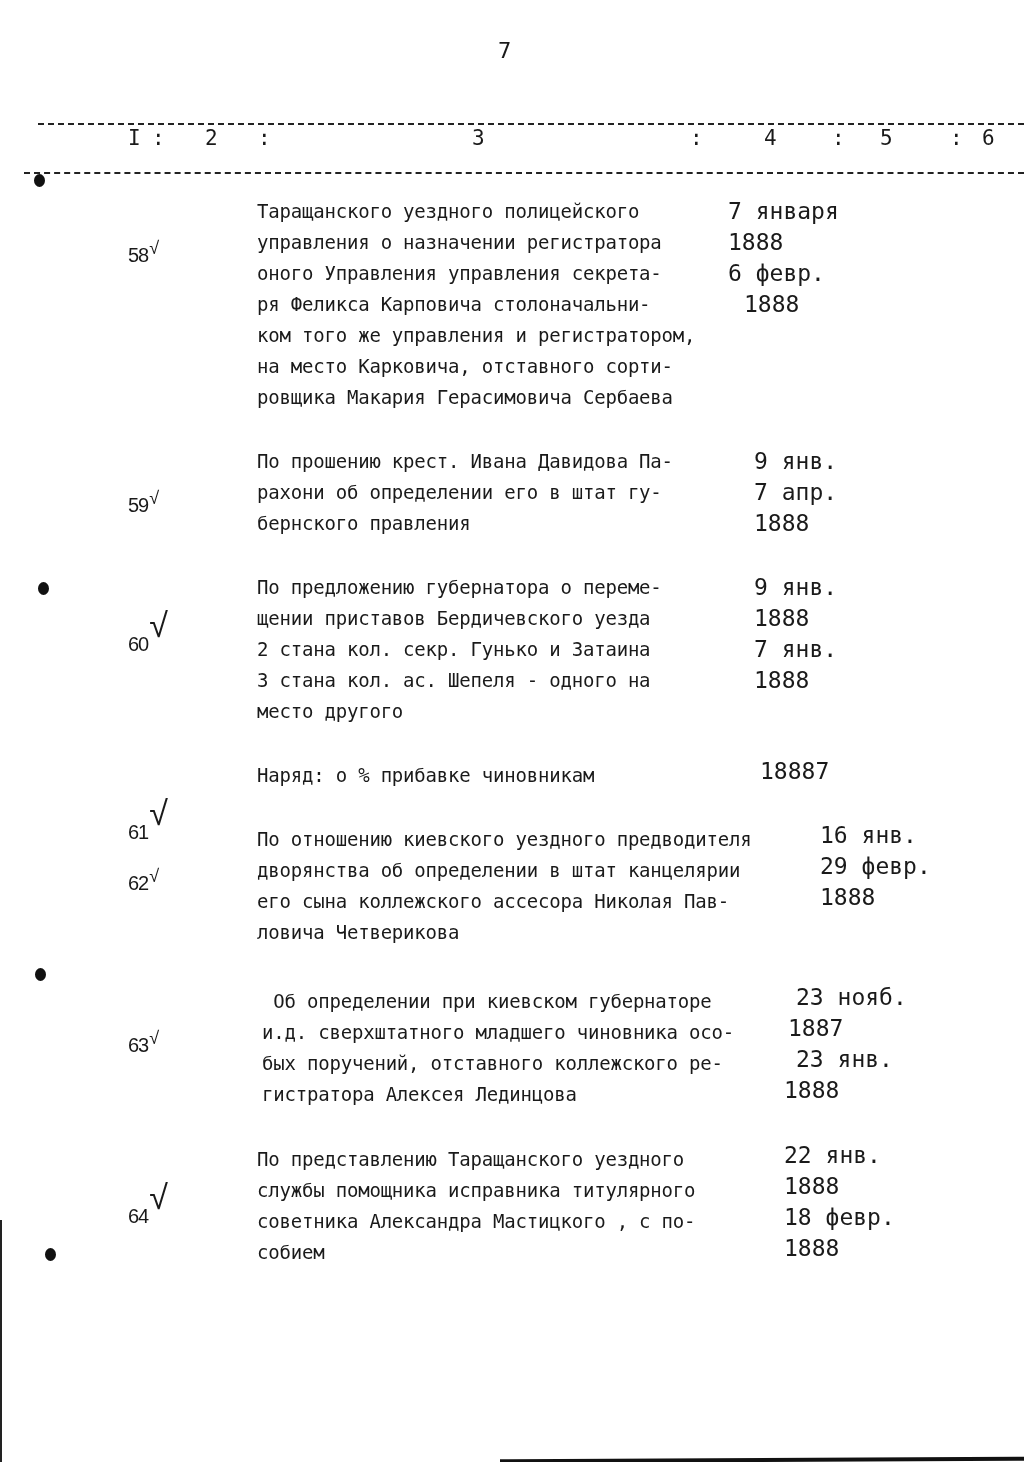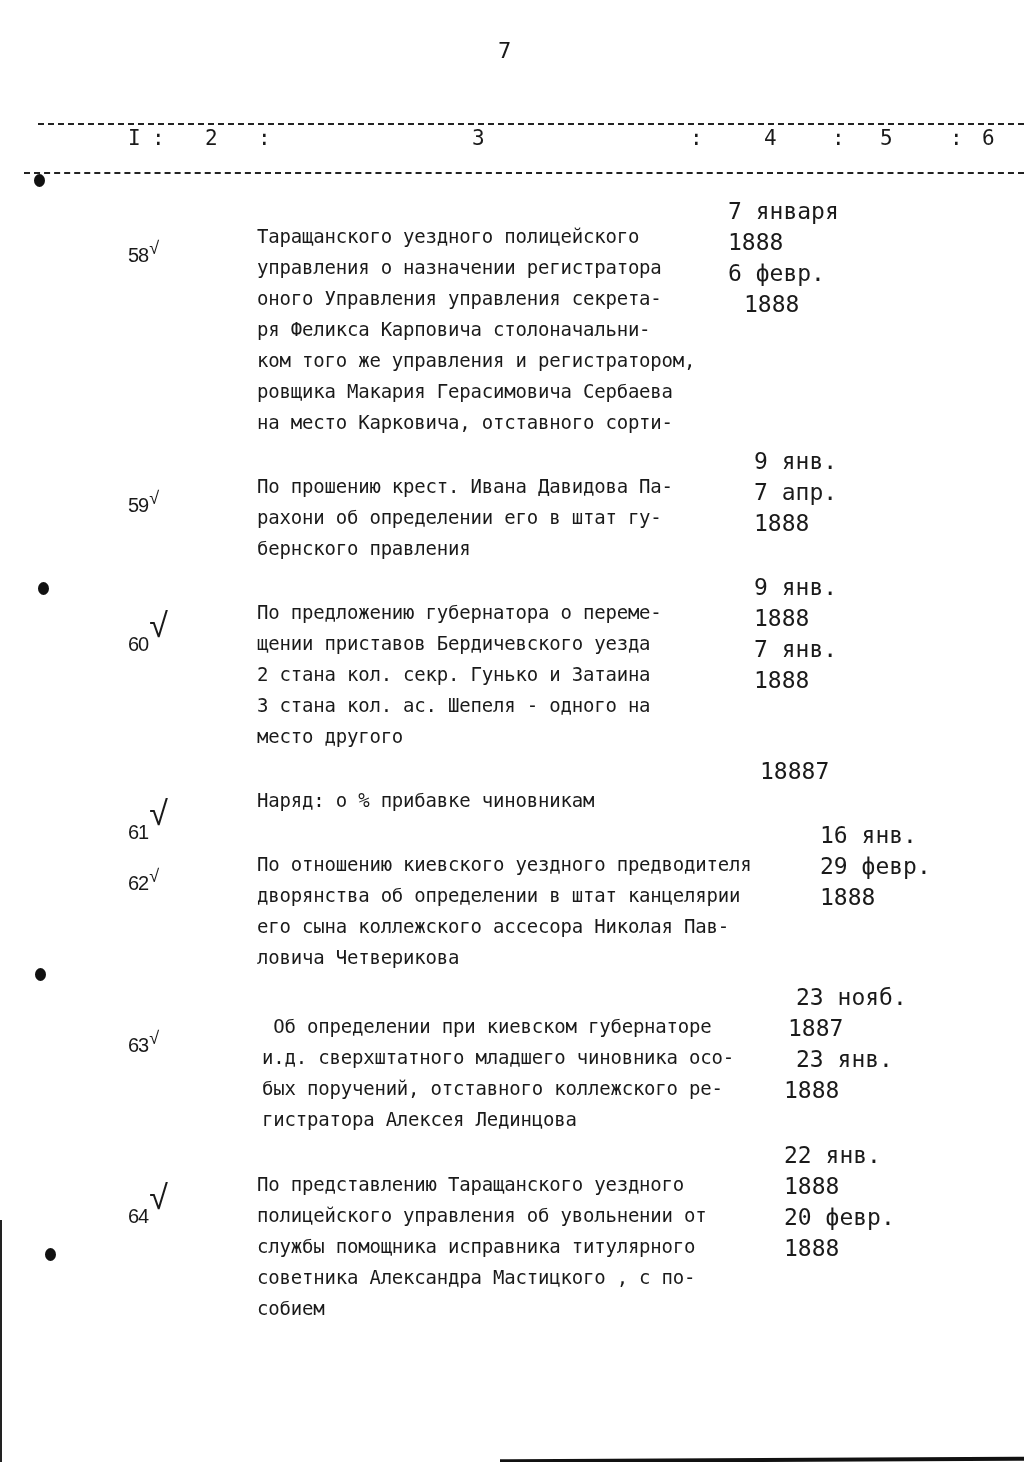--- a/index.html
+++ b/index.html
@@ -11,21 +11,21 @@
   .rule { position: absolute; height: 0; border-top: 2px dashed #222; }
   .rule-top { top: 123px; left: 38px; width: 986px; }
   .rule-bottom { top: 172px; left: 24px; width: 1000px; }
   .col-header { position: absolute; top: 126px; font-size: 21px; }
   .hole-punch { position: absolute; width: 11px; height: 13px; border-radius: 50%; background: #111; }
   .entry { position: absolute; left: 0; width: 1024px; }
   .entry-number { position: absolute; left: 128px; font-family: "Liberation Sans Narrow", "Liberation Sans", sans-serif; font-size: 20px; letter-spacing: -1px; margin-top: 44px; }
   .check { font-size: 20px; font-style: italic; margin-left: 1px; position: relative; }
   .check.big { font-size: 34px; top: -14px; }
   .check.small { top: -8px; font-size: 18px; }
-  .desc { position: absolute; left: 257px; font-size: 19px; line-height: 31px; white-space: pre; letter-spacing: -0.2px; margin-top: 25px; }
+  .desc { position: absolute; left: 257px; font-size: 19px; line-height: 31px; white-space: pre; letter-spacing: -0.2px; }
   .dates { position: absolute; font-size: 23px; line-height: 31px; white-space: pre; }
   .bottom-edge { position: absolute; bottom: 0; left: 500px; width: 524px; height: 4px; background: #111; transform: skewY(-0.3deg); }
   .left-edge { position: absolute; left: 0; top: 1220px; width: 2px; height: 242px; background: #222; }
 </style>
 </head>
 <body>
 
 <div>
 
   <div class="page-number">7</div>
@@ -48,21 +48,21 @@
 
   <div class="hole-punch" style="left:34px; top:174px;"></div>
   <div class="hole-punch" style="left:38px; top:582px;"></div>
   <div class="hole-punch" style="left:35px; top:968px;"></div>
   <div class="hole-punch" style="left:45px; top:1248px;"></div>
 
   <div class="entry" style="top:196px">
     <div class="entry-number" style="top:4px">
       <span>58</span><span class="check small">√</span>
     </div>
-    <div class="desc"><div>Таращанского уездного полицейского</div><div>управления о назначении регистратора</div><div>оного Управления управления секрета-</div><div>ря Феликса Карповича столоначальни-</div><div>ком того же управления и регистратором,</div><div>ровщика Макария Герасимовича Сербаева</div><div>на место Карковича, отставного сорти-</div></div>
+    <div class="desc"><div>Таращанского уездного полицейского</div><div>управления о назначении регистратора</div><div>оного Управления управления секрета-</div><div>ря Феликса Карповича столоначальни-</div><div>ком того же управления и регистратором,</div><div>на место Карковича, отставного сорти-</div><div>ровщика Макария Герасимовича Сербаева</div></div>
     <div class="dates" style="left:728px"><div>7 января</div><div>1888</div><div>6 февр.</div><div style="padding-left:16px">1888</div></div>
   </div>
 
   <div class="entry" style="top:446px">
     <div class="entry-number" style="top:4px">
       <span>59</span><span class="check small">√</span>
     </div>
     <div class="desc"><div>По прошению крест. Ивана Давидова Па-</div><div>рахони об определении его в штат гу-</div><div>бернского правления</div></div>
     <div class="dates" style="left:754px"><div>9 янв.</div><div>7 апр.</div><div>1888</div></div>
   </div>
@@ -96,19 +96,19 @@
       <span>63</span><span class="check small">√</span>
     </div>
     <div class="desc" style="left:262px"><div> Об определении при киевском губернаторе</div><div>и.д. сверхштатного младшего чиновника осо-</div><div>бых поручений, отставного коллежского ре-</div><div>гистратора Алексея Лединцова</div></div>
     <div class="dates" style="left:796px; top:-4px"><div>23 нояб.</div><div style="margin-left:-8px">1887</div><div>23 янв.</div><div style="margin-left:-12px">1888</div></div>
   </div>
 
   <div class="entry" style="top:1144px">
     <div class="entry-number" style="top:4px">
       <span>64</span><span class="check big">√</span>
     </div>
-    <div class="desc"><div>По представлению Таращанского уездного</div><div>полицейского управления об увольнении от</div><div>службы помощника исправника титулярного</div><div>советника Александра Мастицкого , с по-</div><div>собием</div></div>
-    <div class="dates" style="left:784px; top:-4px"><div>22 янв.</div><div>1888</div><div>20 февр.</div><div>1888</div></div>
+    <div class="desc"><div>По представлению Таращанского уездного</div><div>службы помощника исправника титулярного</div><div>советника Александра Мастицкого , с по-</div><div>собием</div></div>
+    <div class="dates" style="left:784px; top:-4px"><div>22 янв.</div><div>1888</div><div>18 февр.</div><div>1888</div></div>
   </div>
 
   <div class="left-edge"></div>
   <div class="bottom-edge"></div>
 </div>
 
 </body></html>

